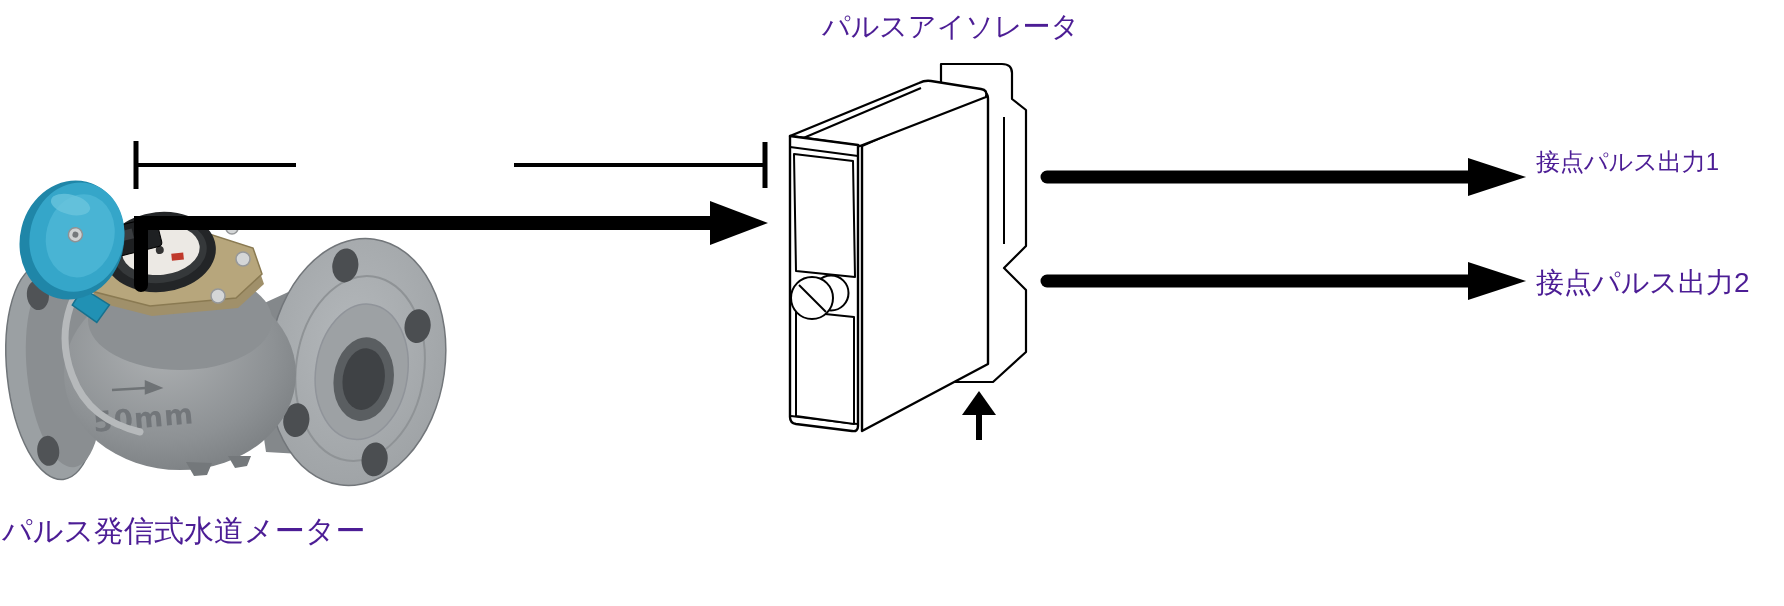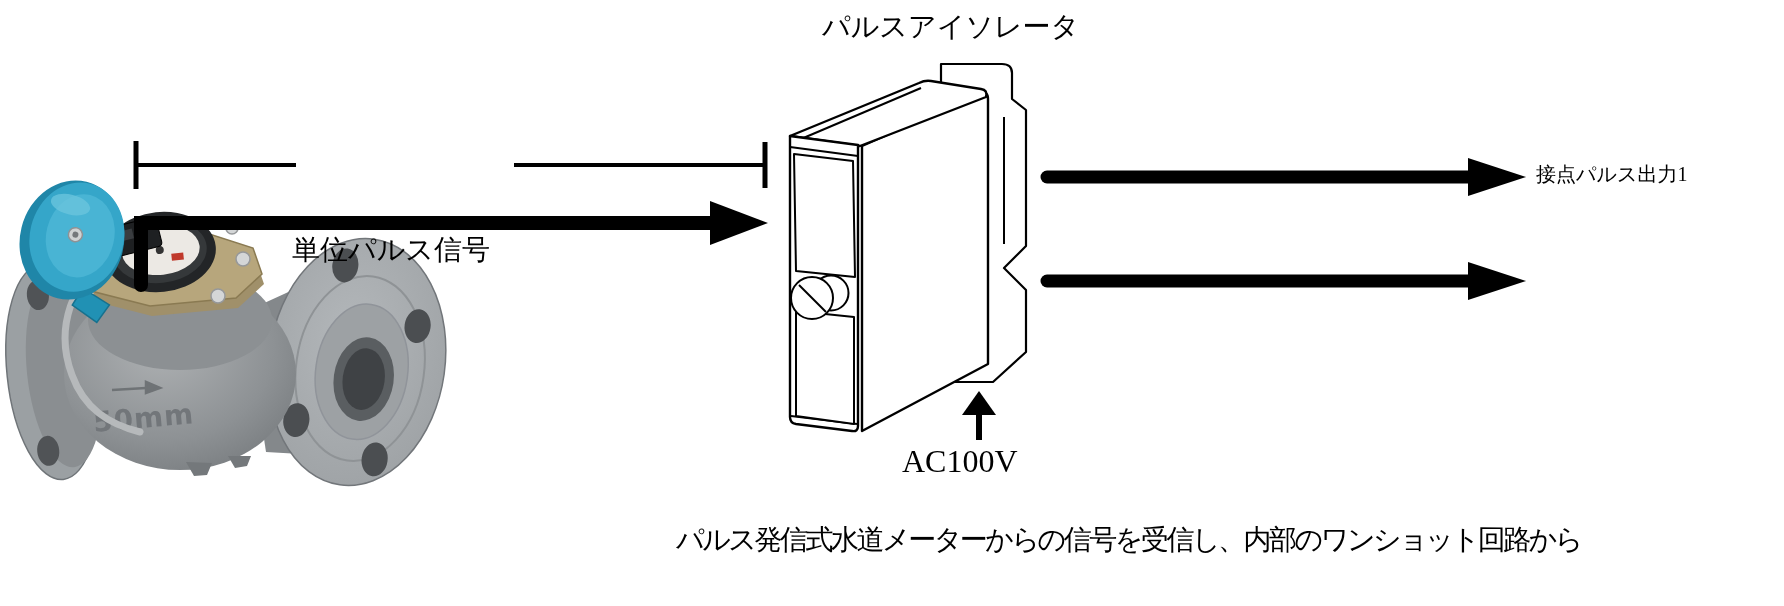--- a/index.html
+++ b/index.html
@@ -1,24 +1,24 @@
 <!DOCTYPE html>
 <html><head>
 <meta charset="utf-8">
 <style>
   html,body{margin:0;padding:0;background:#fff;}
   .stage{position:relative;width:1784px;height:606px;background:#ffffff;overflow:hidden;
          font-family:"DejaVu Sans","Liberation Sans",sans-serif;}
   .stage svg{position:absolute;left:0;top:0;}
-  .lbl{position:absolute;color:#000000;white-space:nowrap;line-height:1.2;
-       font-family:Liberation Serif, serif;}
+  .lbl{position:absolute;color:#4c1d95;white-space:nowrap;line-height:1.2;
+       font-family:Liberation Sans, sans-serif;}
   .lbl-title{left:822px;top:10px;font-size:28px;}
   .lbl-dist{left:296px;top:149px;width:220px;text-align:center;font-size:28px;}
   .lbl-input{left:292px;top:233px;font-size:28px;}
-  .lbl-out1{left:1536px;top:162px;font-size:20px;}
+  .lbl-out1{left:1536px;top:148px;font-size:24px;}
   .lbl-out2{left:1536px;top:266px;font-size:28px;}
   .lbl-power{left:902px;top:442px;font-size:32px;}
   .lbl-meter{left:2px;top:513px;font-size:30px;}
   .lbl-desc{left:676px;top:519px;font-size:28px;letter-spacing:-2.5px;line-height:42px;}
 </style>
 </head>
 <body>
 
 <div class="stage">
 
@@ -155,19 +155,18 @@
     <path d="M 1468,262 L 1526,281 L 1468,300 Z" fill="#000"></path>
   </g>
 
   <g>
     <line x1="979" y1="440" x2="979" y2="413" stroke="#000" stroke-width="6"></line>
     <path d="M 962,415 L 979,391 L 996,415 Z" fill="#000"></path>
   </g>
 </svg>
 
   <div class="lbl lbl-title">パルスアイソレータ</div>
-  <div class="lbl lbl-input">単位パルス信号</div>
   <div class="lbl lbl-out1">接点パルス出力1</div>
-  <div class="lbl lbl-power">AC100V</div>
+  <div class="lbl lbl-out2">接点パルス出力2</div>
+  <div class="lbl lbl-meter">パルス発信式水道メーター</div>
   <div class="lbl lbl-desc">
-    <div>パルス発信式水道メーターからの信号を受信し、内部のワンショット回路から</div>
   </div>
 </div>
 
 </body></html>

